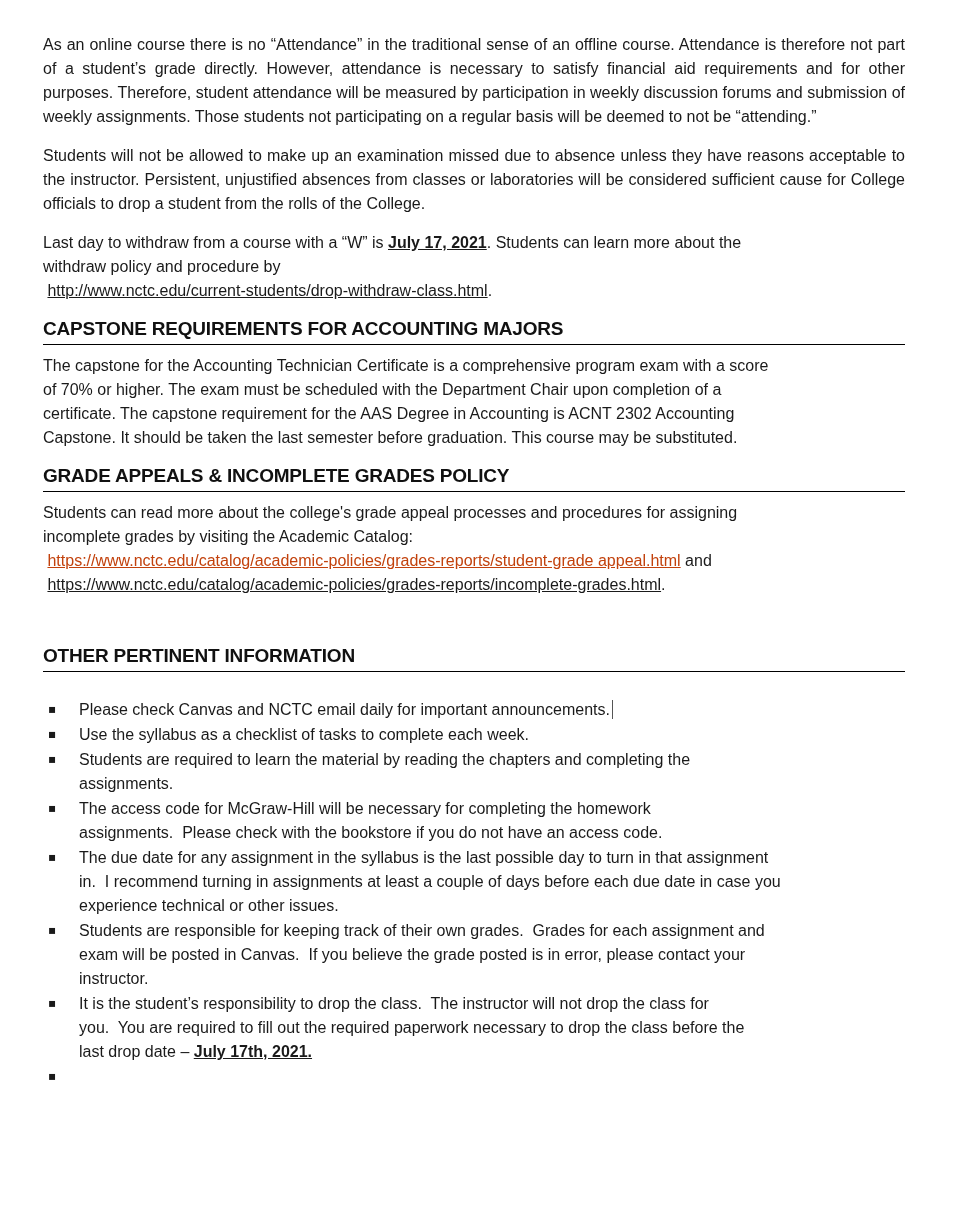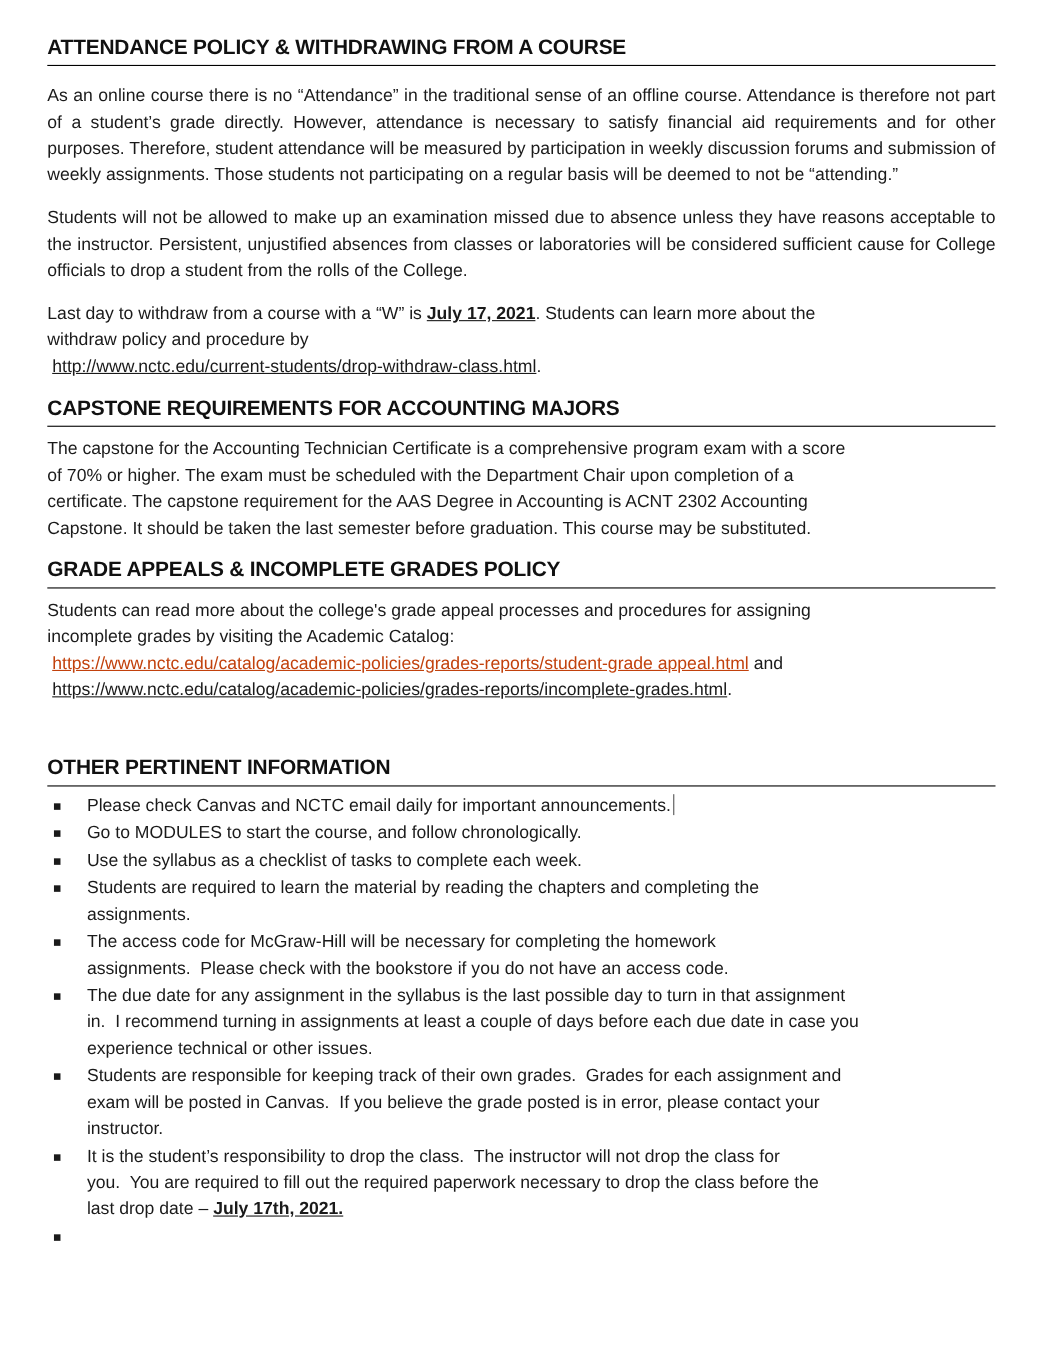--- a/index.html
+++ b/index.html
@@ -20,21 +20,21 @@
     font-size: 19px;
     line-height: 22px;
     font-weight: 700;
     letter-spacing: -0.2px;
     color: #111;
     border-bottom: 1.5px solid #000;
     padding-bottom: 4px;
     margin: 0 0 16px 0;
   }
   h2.h-tight { margin-bottom: 9px; }
-  h2.h-other { margin-top: 48px; margin-bottom: 6px; }
+  h2.h-other { margin-top: 48px; margin-bottom: 26px; }
   p { margin: 0 0 15px 0; }
   .justify { text-align: justify; }
   .prewrap { white-space: pre-wrap; }
   a.doc-link { text-decoration: underline; cursor: pointer; }
   a.link-black { color: #1a1a1a; }
   a.link-blue { color: #c2410c; }
   b { font-weight: 700; text-decoration: underline; }
   ul.bullet-list { list-style: none; margin: 0; padding: 0; }
   ul.bullet-list li {
     position: relative;
@@ -58,21 +58,20 @@
     vertical-align: -4px;
     margin-left: 2px;
   }
 </style>
 </head>
 <body>
 
 <div class="page">
 
   <section>
-    <h2 class="section-heading">ATTENDANCE POLICY &amp; WITHDRAWING FROM A COURSE</h2>
 
     <p class="justify">As an online course there is no “Attendance” in the traditional sense of an offline course. Attendance is therefore not part of a student’s grade directly. However, attendance is necessary to satisfy financial aid requirements and for other purposes. Therefore, student attendance will be measured by participation in weekly discussion forums and submission of weekly assignments. Those students not participating on a regular basis will be deemed to not be “attending.”</p>
 
     <p class="justify">Students will not be allowed to make up an examination missed due to absence unless they have reasons acceptable to the instructor. Persistent, unjustified absences from classes or laboratories will be considered sufficient cause for College officials to drop a student from the rolls of the College.</p>
 
     <p class="prewrap"><span>Last day to withdraw from a course with a “W” is </span><b>July 17, 2021</b><span>. Students can learn more about the
 withdraw policy and procedure by
  </span><a class="doc-link link-black">http://www.nctc.edu/current-students/drop-withdraw-class.html</a><span>.</span></p>
   </section>
 
@@ -93,21 +92,21 @@
  </span><a class="doc-link link-blue">https://www.nctc.edu/catalog/academic-policies/grades-reports/student-grade appeal.html</a><span> and
  </span><a class="doc-link link-black">https://www.nctc.edu/catalog/academic-policies/grades-reports/incomplete-grades.html</a><span>.</span></p>
   </section>
 
   <section>
     <h2 class="section-heading h-other">OTHER PERTINENT INFORMATION</h2>
 
     <ul class="bullet-list">
       <li><span class="bullet-marker">▪</span><span>Please check Canvas and NCTC email daily for important announcements.</span><span class="text-caret"></span></li>
 
-      <li><span class="bullet-marker">▪</span><span>Go to MODULES to start the course, and follow chronologically.</span></li>
+      <li><span class="bullet-marker">▪</span></li>
 
       <li><span class="bullet-marker">▪</span><span>Use the syllabus as a checklist of tasks to complete each week.</span></li>
 
       <li><span class="bullet-marker">▪</span><span>Students are required to learn the material by reading the chapters and completing the
 assignments.</span></li>
 
       <li><span class="bullet-marker">▪</span><span>The access code for McGraw-Hill will be necessary for completing the homework
 assignments.  Please check with the bookstore if you do not have an access code.</span></li>
 
       <li><span class="bullet-marker">▪</span><span>The due date for any assignment in the syllabus is the last possible day to turn in that assignment

